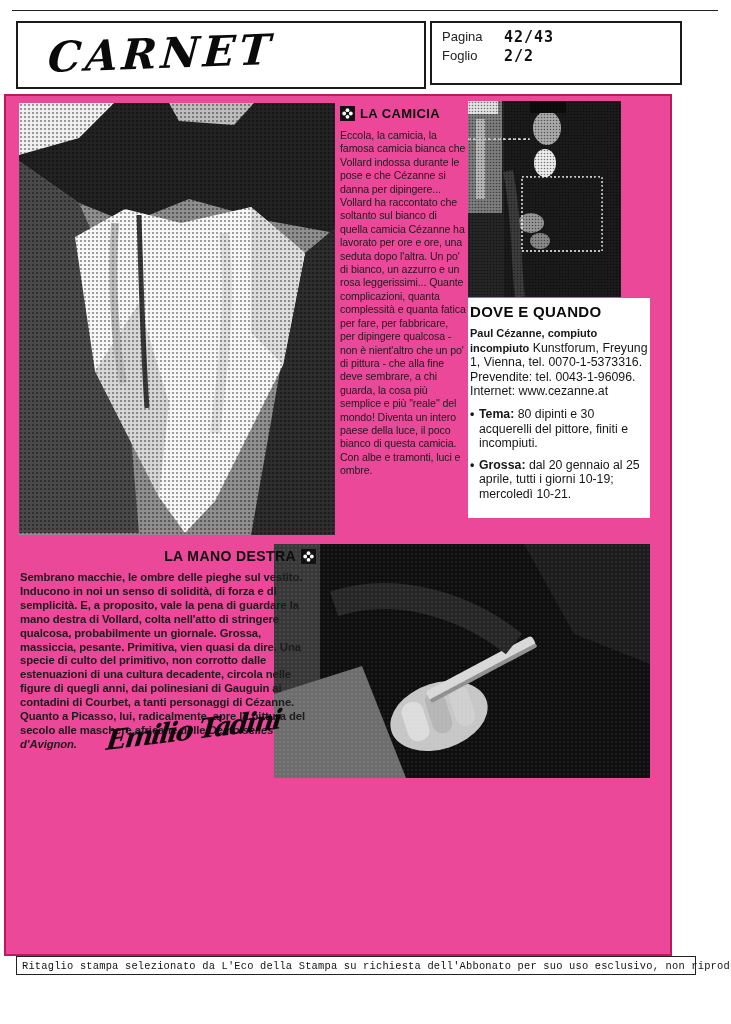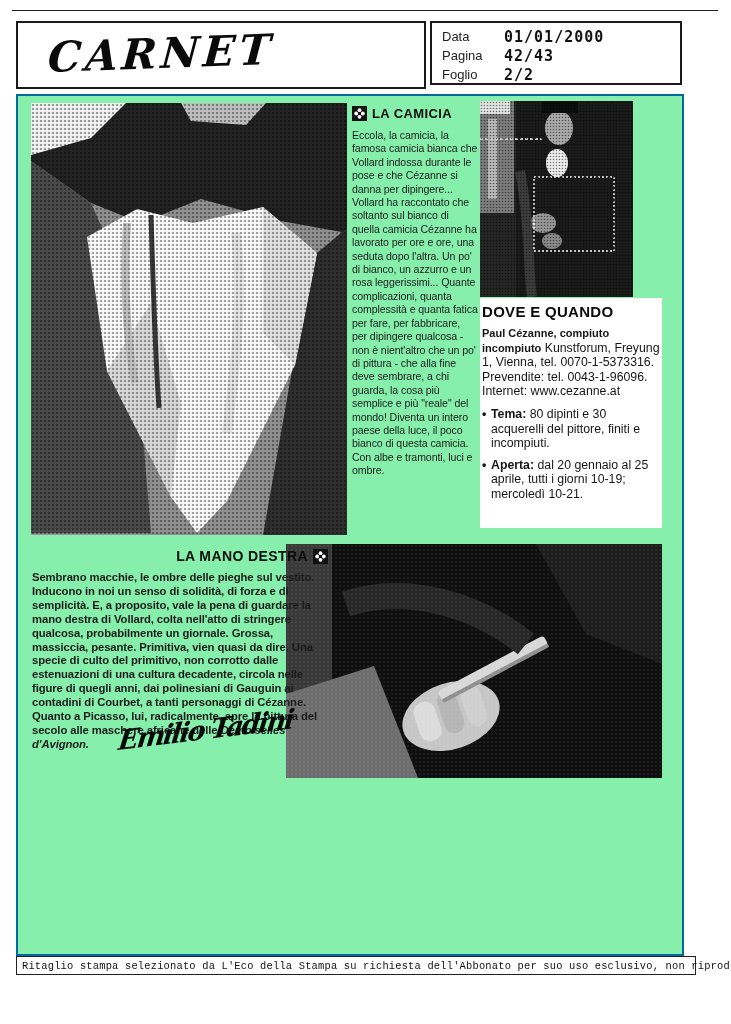--- a/index.html
+++ b/index.html
@@ -17,38 +17,38 @@
     position:absolute;left:30px;top:6px;font-family:"DejaVu Serif",serif;
     font-size:42px;font-weight:bold;font-style:italic;letter-spacing:4px;
     transform:rotate(-2deg) skewX(-6deg);color:#0a0a0a;white-space:nowrap;
   }
   .meta-box{left:430px;top:21px;width:252px;height:64px;padding:4px 0 0 10px;box-sizing:border-box;}
   .meta-row{display:flex;height:19px;align-items:center;}
   .meta-label{width:62px;font-size:13px;color:#222;}
   .meta-value{font-family:"DejaVu Sans Mono",monospace;font-size:15px;font-weight:bold;color:#111;letter-spacing:1px;}
 
   
-  .main-box{position:absolute;left:16px;top:94px;width:664px;height:858px;border:2px solid #0369a1;background:#86efac;}
+  .main-box{position:absolute;left:4px;top:94px;width:664px;height:858px;border:2px solid #be185d;background:#ec4899;}
   .inner{position:absolute;left:0;top:0;width:100%;height:100%;}
 
   .imgframe{position:absolute;overflow:hidden;}
   .shirt-img{left:13px;top:7px;width:316px;height:432px;}
   .portrait-img{left:462px;top:5px;width:153px;height:198px;border-bottom:2px dotted #777;}
   .hand-img{left:268px;top:448px;width:376px;height:234px;z-index:1;}
 
   
   .camicia{position:absolute;left:334px;top:10px;width:126px;z-index:2;}
   .sec-title{display:flex;align-items:center;gap:5px;font-weight:bold;font-size:13px;letter-spacing:.4px;color:#0d0d0d;}
   .camicia .body{
     margin-top:8px;font-size:10.6px;line-height:13.4px;font-weight:normal;
     color:#1c1c1c;letter-spacing:-0.1px;height:438px;overflow:hidden;
   }
 
   
-  .dove{position:absolute;left:462px;top:202px;width:182px;background:#fff;z-index:2;padding:3px 2px 14px 2px;box-sizing:border-box;}
+  .dove{position:absolute;left:462px;top:202px;width:182px;background:#fff;z-index:2;padding:3px 2px 4px 2px;box-sizing:border-box;}
   .dove h2{margin:2px 0 6px 0;font-size:15px;letter-spacing:.3px;color:#0b0b0b;}
   .dove .lead{font-size:12.3px;line-height:14.6px;color:#161616;}
   .dove .lead b{font-size:11px;}
   .dove ul{list-style:none;margin:8px 0 12px 0;padding:0;}
   .dove li{font-size:12.3px;line-height:14.6px;margin-bottom:7px;padding-left:9px;position:relative;color:#161616;}
   .dove li::before{content:"•";position:absolute;left:0;top:0;font-weight:bold;}
 
   
   .mano{position:absolute;left:14px;top:452px;width:296px;z-index:2;}
   .mano .sec-title{justify-content:flex-end;font-size:14px;align-items:flex-end;}
@@ -80,24 +80,20 @@
 
 <div class="page">
 
   <div class="toprule"></div>
 
   <div class="hbox logo-box">
     <div class="logo">CARNET</div>
   </div>
 
   <div class="hbox meta-box">
-    <div class="meta-row">
-      <span class="meta-label">Data</span>
-      <span class="meta-value">01/01/2000</span>
-    </div>
     <div class="meta-row">
       <span class="meta-label">Pagina</span>
       <span class="meta-value">42/43</span>
     </div>
     <div class="meta-row">
       <span class="meta-label">Foglio</span>
       <span class="meta-value">2/2</span>
     </div>
   </div>
 
@@ -170,21 +166,21 @@
       <div class="dove">
         <h2>DOVE E QUANDO</h2>
         <div class="lead">
           <b>Paul Cézanne, compiuto incompiuto</b><span> Kunstforum, Freyung 1, Vienna, tel. 0070-1-5373316. Prevendite: tel. 0043-1-96096. Internet: www.cezanne.at</span>
         </div>
         <ul>
           <li>
             <b>Tema:</b><span> 80 dipinti e 30 acquerelli del pittore, finiti e incompiuti.</span>
           </li>
           <li>
-            <b>Aperta:</b><span> dal 20 gennaio al 25 aprile, tutti i giorni 10-19; mercoledì 10-21.</span>
+            <b>Grossa:</b><span> dal 20 gennaio al 25 aprile, tutti i giorni 10-19; mercoledì 10-21.</span>
           </li>
         </ul>
       </div>
 
       <div class="imgframe hand-img">
         <svg width="376" height="234" viewBox="0 0 376 234" xmlns="http://www.w3.org/2000/svg">
           <defs>
             <pattern id="ht3" width="4" height="4" patternUnits="userSpaceOnUse">
               <circle cx="2" cy="2" r="0.9" fill="#fff" opacity="0.10"></circle>
             </pattern>

